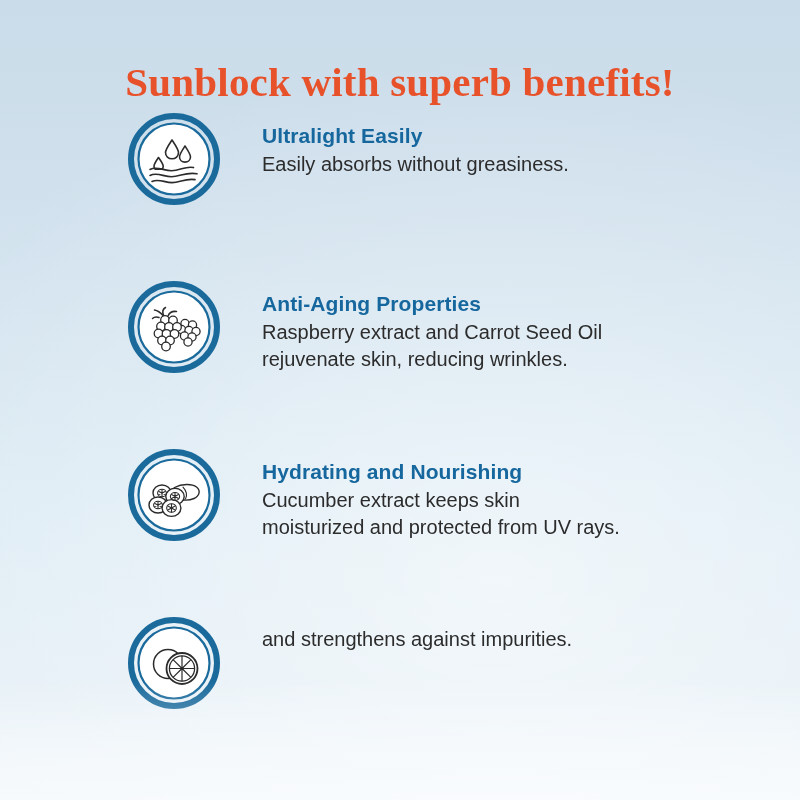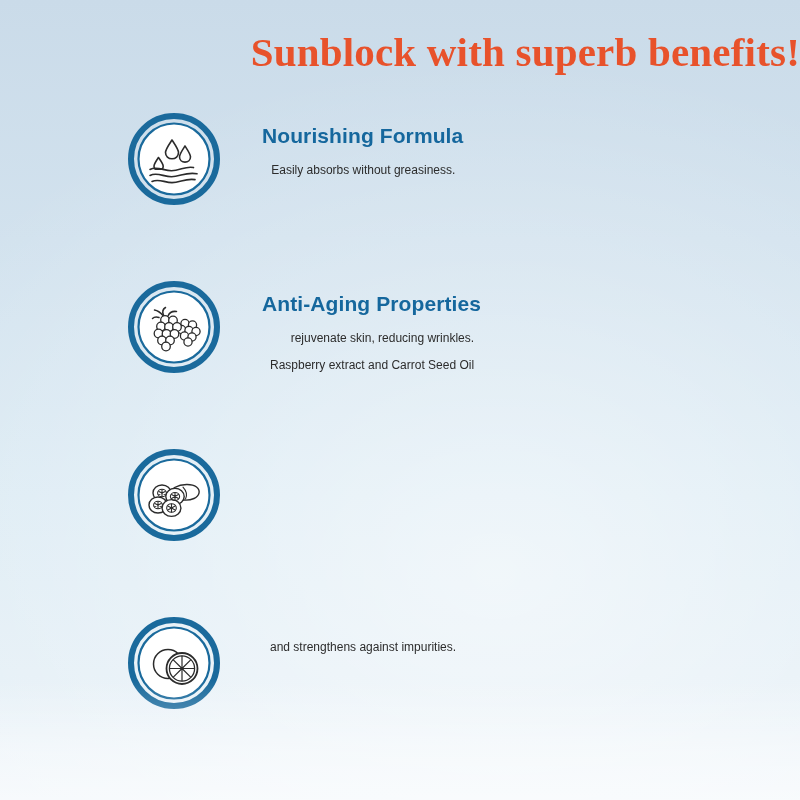--- a/index.html
+++ b/index.html
@@ -28,23 +28,23 @@
     position: absolute;
     left: 0; right: 0; bottom: 0;
     height: 120px;
     background: linear-gradient(180deg, rgba(255,255,255,0) 0%, rgba(255,255,255,0.45) 60%, rgba(255,255,255,0.62) 100%);
     pointer-events: none;
   }
 
   .title {
     position: absolute;
     left: 0;
-    top: 28px;
-    width: 800px;
-    text-align: right;
+    top: 58px;
+    width: 800px;
+    text-align: center;
     font-family: "Liberation Serif", "DejaVu Serif", serif;
     font-weight: bold;
     font-size: 41px;
     line-height: 48px;
     letter-spacing: 0.2px;
     color: #e8522b;
     white-space: nowrap;
   }
 
   .benefits {
@@ -80,26 +80,25 @@
   .bhead {
     font-size: 21px;
     font-weight: bold;
     line-height: 27px;
     color: #15679d;
     letter-spacing: 0.1px;
     margin: 0 0 2px 0;
     white-space: nowrap;
   }
   .bdesc {
-    font-size: 12px;
+    font-size: 20px;
     font-weight: normal;
     line-height: 27px;
     color: #2c2c2c;
-    margin: 8px;
-    text-align: right;
+    margin: 0;
   }
   .bdesc .ln { display: block; white-space: nowrap; }
 </style>
 </head>
 <body>
 
 <div class="poster">
 
   <div class="title">Sunblock with superb benefits!</div>
 
@@ -114,21 +113,21 @@
             <path d="M44 27 C40 33 37.5 36.5 37.5 39.6 C37.5 43.2 40.4 45.8 44 45.8 C47.6 45.8 50.5 43.2 50.5 39.6 C50.5 36.5 48 33 44 27 Z"></path>
             <path d="M57 33 C53.6 38.2 51.5 41.2 51.5 43.8 C51.5 46.9 54 49.1 57 49.1 C60 49.1 62.5 46.9 62.5 43.8 C62.5 41.2 60.4 38.2 57 33 Z"></path>
             <path d="M30.5 44.5 C27.8 48.5 26 51 26 53.2 C26 54.3 26.4 55.3 27 56.1 L34.2 56.1 C34.9 55.3 35.2 54.3 35.2 53.2 C35.2 51 33.3 48.5 30.5 44.5 Z"></path>
             <path d="M22 56.5 C29 52.8 35.5 57.8 43.5 57.8 C52 57.8 58 52.6 65.5 54.6"></path>
             <path d="M22 62.5 C29 58.8 35.5 63.8 43.5 63.8 C52 63.8 58 58.6 69 60.8"></path>
             <path d="M24 68.5 C30.5 65.2 36.5 69.6 44 69.6 C52 69.6 57.5 65 67 66.6"></path>
           </g>
         </svg>
       </div>
       <div class="btext">
-        <p class="bhead">Nourishing Formula</p>
+        <p class="bhead">Ultralight Easily</p>
         <p class="bdesc">
           <span class="ln">Easily absorbs without greasiness.</span>
         </p>
       </div>
     </div>
 
     <div class="benefit">
       <div class="icon-badge">
         <svg viewBox="0 0 92 92" xmlns="http://www.w3.org/2000/svg">
           <circle cx="46" cy="46" r="43" fill="none" stroke="#1a6a9c" stroke-width="6"></circle>
@@ -160,22 +159,22 @@
             <path d="M35 34.5 C32 31 29.5 29.5 26.5 29"></path>
             <path d="M35.5 34 C34 30.5 35 28 37.5 26.5"></path>
             <path d="M40 35 C41.5 31.5 45 30 48.5 30.5"></path>
             <path d="M31 36.5 C28 35.5 26 36 24.5 37.5"></path>
           </g>
         </svg>
       </div>
       <div class="btext">
         <p class="bhead">Anti-Aging Properties</p>
         <p class="bdesc">
+          <span class="ln">Raspberry extract and Carrot Seed Oil</span>
           <span class="ln">rejuvenate skin, reducing wrinkles.</span>
-          <span class="ln">Raspberry extract and Carrot Seed Oil</span>
         </p>
       </div>
     </div>
 
     <div class="benefit">
       <div class="icon-badge">
         <svg viewBox="0 0 92 92" xmlns="http://www.w3.org/2000/svg">
           <circle cx="46" cy="46" r="43" fill="none" stroke="#1a6a9c" stroke-width="6"></circle>
           <circle cx="46" cy="46" r="35.5" fill="#ffffff" stroke="#1a6a9c" stroke-width="2.2"></circle>
           <g fill="#ffffff" stroke="#2b2b2b" stroke-width="1.4" stroke-linejoin="round">
@@ -192,20 +191,27 @@
             <ellipse cx="47" cy="47.5" rx="4.6" ry="4"></ellipse>
             <ellipse cx="30" cy="56" rx="4.4" ry="3.8"></ellipse>
             <ellipse cx="43.5" cy="59" rx="4.8" ry="4.2"></ellipse>
             <path d="M34 40.5 L34 47.5 M30.8 42.4 L37.2 45.6 M30.8 45.6 L37.2 42.4"></path>
             <path d="M47 43.8 L47 51.2 M43.6 45.6 L50.4 49.4 M43.6 49.4 L50.4 45.6"></path>
             <path d="M30 52.5 L30 59.5 M26.8 54.4 L33.2 57.6 M26.8 57.6 L33.2 54.4"></path>
             <path d="M43.5 55 L43.5 63 M39.9 57 L47.1 61 M39.9 61 L47.1 57"></path>
             <path d="M55 38.2 C58.5 42 59.5 46 57.5 50"></path>
           </g>
         </svg>
+      </div>
+      <div class="btext">
+        <p class="bhead">Hydrating and Nourishing</p>
+        <p class="bdesc">
+          <span class="ln">Cucumber extract keeps skin</span>
+          <span class="ln">moisturized and protected from UV rays.</span>
+        </p>
       </div>
     </div>
 
     <div class="benefit">
       <div class="icon-badge">
         <svg viewBox="0 0 92 92" xmlns="http://www.w3.org/2000/svg">
           <circle cx="46" cy="46" r="43" fill="none" stroke="#1a6a9c" stroke-width="6"></circle>
           <circle cx="46" cy="46" r="35.5" fill="#ffffff" stroke="#1a6a9c" stroke-width="2.2"></circle>
           <circle cx="40" cy="47" r="14.5" fill="#ffffff" stroke="#2b2b2b" stroke-width="1.5"></circle>
           <circle cx="54" cy="51.5" r="15.5" fill="#ffffff" stroke="#2b2b2b" stroke-width="1.8"></circle>

